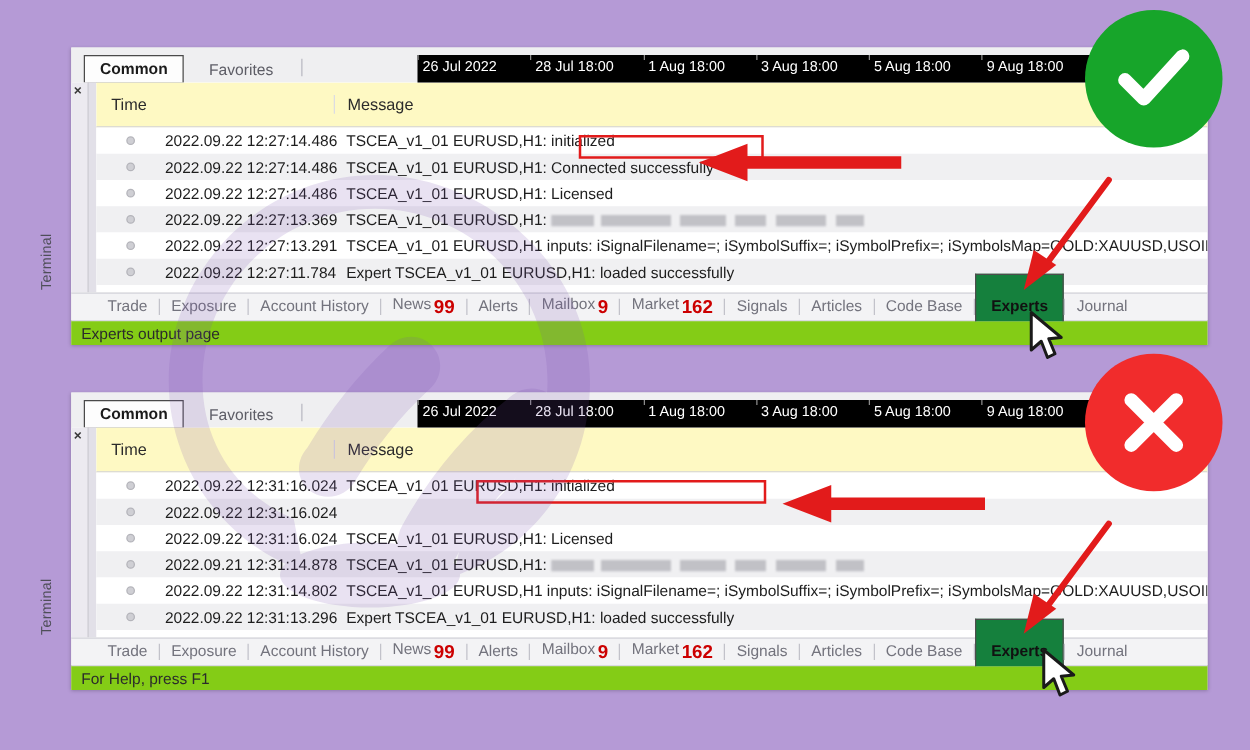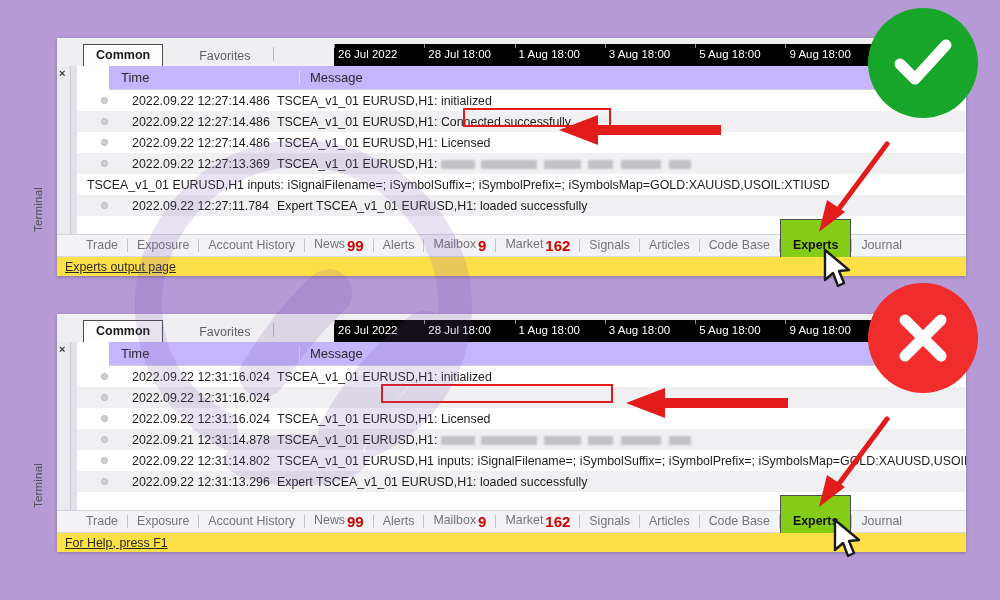--- a/index.html
+++ b/index.html
@@ -38,21 +38,21 @@
     position: relative;
     height: 28px;
     background: #efeff1;
     display: flex;
     align-items: flex-end;
   }
   .mini-tab {
     font-size: 12.5px;
     color: #5d5d66;
     padding: 3px 10px 4px 10px;
-    margin-left: 26px;
+    margin-left: 10px;
     white-space: nowrap;
     line-height: 1;
   }
   .mini-tab.active {
     color: #1a1a1a;
     background: #fdfdfd;
     border: 1.6px solid #4a4a4a;
     font-weight: 600;
     padding: 4px 12px 5px 12px;
     margin-bottom: -1px;
@@ -123,27 +123,26 @@
   }
   .rail-spacer { width: 6px; background: #e2e0e8; flex: 0 0 6px; }
 
   .log {
     flex: 1 1 auto;
     position: relative;
     overflow: hidden;
   }
   .log-head {
     display: flex;
-    height: 24px;
+    height: 36px;
     align-items: center;
-    background: #c4b5fd;
+    background: #fef9c3;
     border-bottom: 1px solid #d2d2d8;
     font-size: 13px;
     color: #2b2b2b;
-    margin-left: 32px;
   }
   .col-time { width: 190px; padding-left: 12px; flex: 0 0 190px; }
   .col-msg  { flex: 1 1 auto; padding-left: 10px; border-left: 1px solid #dcdce2; }
 
   .log-row {
     display: flex;
     height: 21px;
     align-items: center;
     font-size: 12.4px;
     color: #1d1d1d;
@@ -211,36 +210,36 @@
   .tab .badge {
     color: #cc0000;
     font-size: 15px;
     font-weight: 700;
     vertical-align: sub;
     margin-left: 2px;
   }
   .tab.active {
     color: #111;
     font-weight: 700;
-    background: #84cc16;
+    background: #15803d;
     border: 1.5px solid #4d4d4d;
     border-bottom: none;
     padding: 18px 12px 4px 12px;
     margin-bottom: -1px;
   }
   .tab-sep { width: 1px; height: 13px; background: #c2c2ca; margin: 0 0 4px 0; }
 
   .statusbar {
     height: 20px;
-    background: #fde047;
+    background: #84cc16;
     border-top: 1px solid #dadae0;
     font-size: 12.4px;
     color: #2b2b2b;
     padding-left: 8px;
-    display: flex; align-items: center; text-decoration: underline;
+    display: flex; align-items: center;
   }
 
   
   .anno { position: absolute; z-index: 60; pointer-events: none; }
 
   .badge-circle {
     position: absolute;
     width: 110px; height: 110px;
     border-radius: 50%;
     z-index: 70;
@@ -323,20 +322,24 @@
             <div class="cell-msg"><span>TSCEA_v1_01 EURUSD,H1: Licensed</span></div>
           </div>
           <div class="log-row even">
             <div class="cell-time">
               <span class="dot"></span>
               <span>2022.09.22 12:27:13.369</span>
             </div>
             <div class="cell-msg"><span>TSCEA_v1_01 EURUSD,H1: </span><span class="redacted"></span></div>
           </div>
           <div class="log-row odd">
+            <div class="cell-time">
+              <span class="dot"></span>
+              <span>2022.09.22 12:27:13.291</span>
+            </div>
             <div class="cell-msg"><span>TSCEA_v1_01 EURUSD,H1 inputs: iSignalFilename=; iSymbolSuffix=; iSymbolPrefix=; iSymbolsMap=GOLD:XAUUSD,USOIL:XTIUSD</span></div>
           </div>
           <div class="log-row even">
             <div class="cell-time">
               <span class="dot"></span>
               <span>2022.09.22 12:27:11.784</span>
             </div>
             <div class="cell-msg"><span>Expert TSCEA_v1_01 EURUSD,H1: loaded successfully</span></div>
           </div>
         </div>

